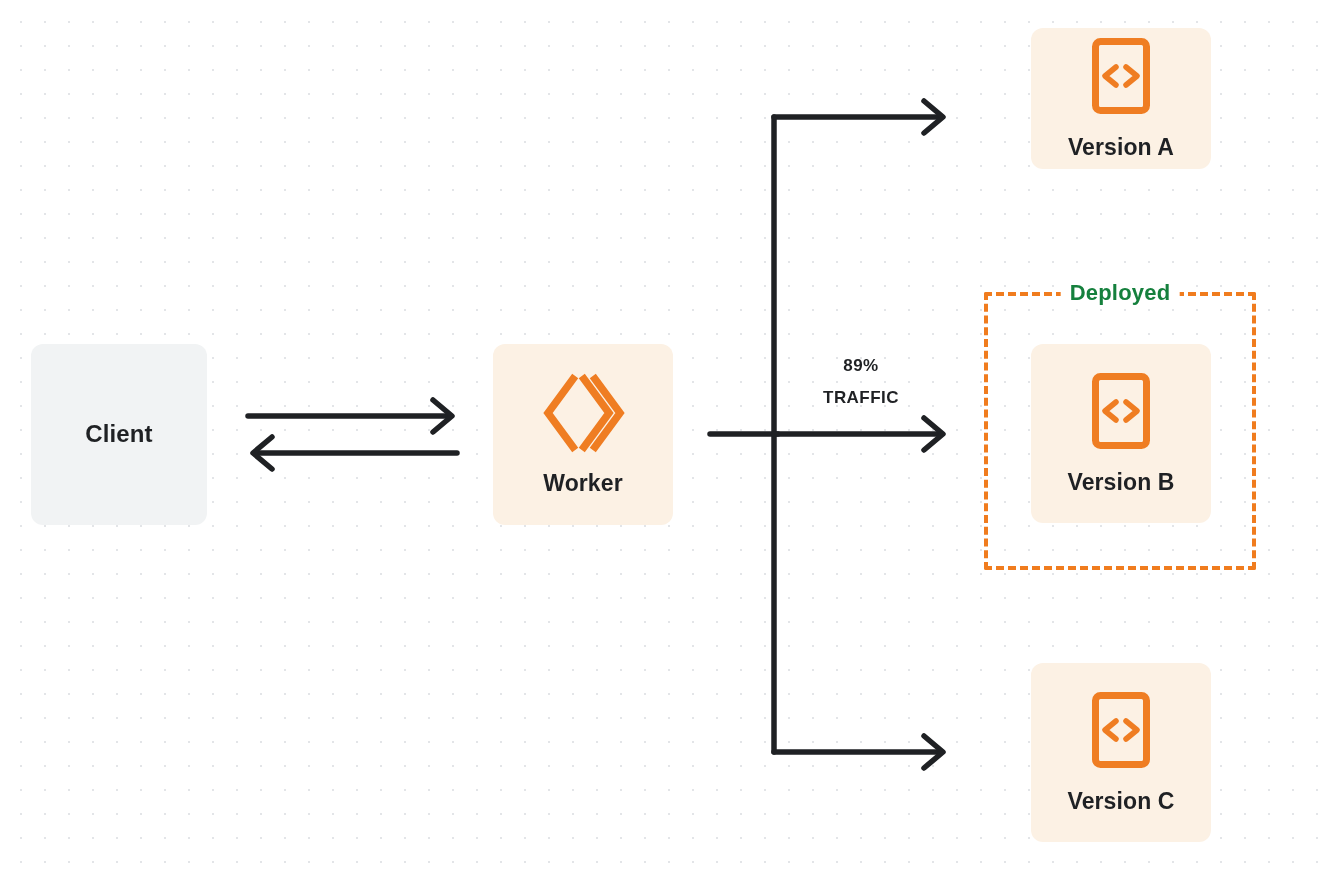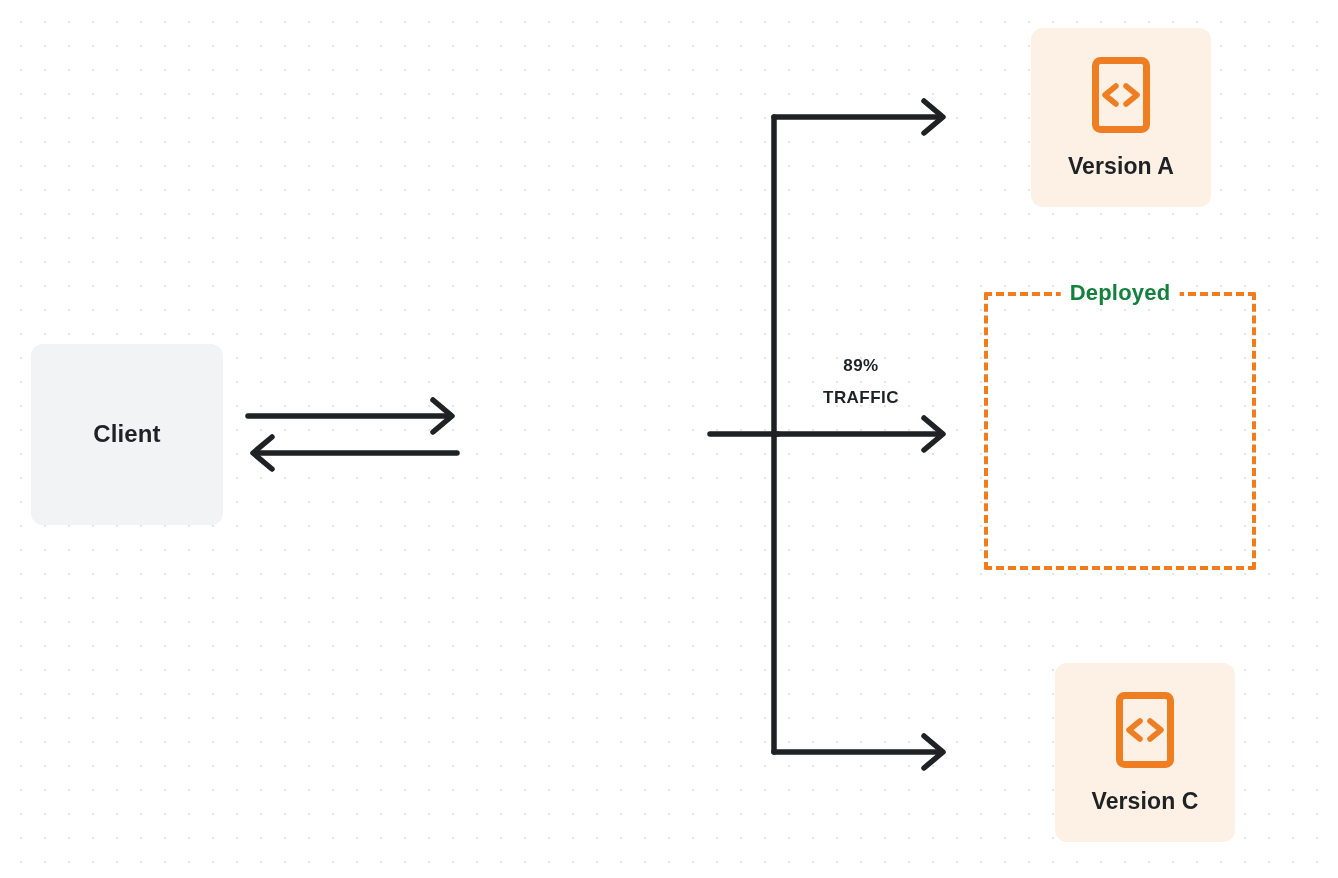--- a/index.html
+++ b/index.html
@@ -52,25 +52,25 @@
     letter-spacing: .1px;
     line-height: 1.1;
     text-align: center;
   }
 
   .node-label-big {
     font-size: 24px;
   }
 
   
-  #client-node   { left: 31px;   top: 344px; width: 192px; height: 181px; }
+  #client-node   { left: 31px;   top: 344px; width: 176px; height: 181px; }
   #worker-node   { left: 493px;  top: 344px; width: 180px; height: 181px; }
-  #version-a-node{ left: 1031px; top: 28px;  width: 180px; height: 179px; }
+  #version-a-node{ left: 1031px; top: 28px;  width: 180px; height: 141px; }
   #version-b-node{ left: 1031px; top: 344px; width: 180px; height: 179px; }
-  #version-c-node{ left: 1031px; top: 663px; width: 180px; height: 179px; margin-left: 24px; }
+  #version-c-node{ left: 1031px; top: 663px; width: 180px; height: 179px; }
 
   
   .worker-logo {
     width: 86px;
     height: 80px;
     margin-bottom: 18px;
   }
 
   
   .code-icon {
@@ -170,36 +170,56 @@
         <path d="M774,752 L941,752"></path>
         <path d="M924,736 L943,752 L924,768"></path>
       </g>
     </g>
   </svg>
 
   <div class="node node-client" id="client-node">
     <div class="node-label node-label-big">Client</div>
   </div>
 
+  <div class="node node-warm" id="worker-node">
+    <svg class="worker-logo" viewBox="0 0 86 80" xmlns="http://www.w3.org/2000/svg">
+      <g fill="none" stroke="#ef7d22" stroke-width="7.5" stroke-linecap="square" stroke-linejoin="miter">
+        <polyline points="33,6 8,40 33,74"></polyline>
+        <polyline points="44,6 69,40 44,74"></polyline>
+        <polyline points="55,6 80,40 55,74"></polyline>
+      </g>
+    </svg>
+    <div class="node-label">Worker</div>
+  </div>
 
   <div class="node node-warm" id="version-a-node">
     <svg class="code-icon" viewBox="0 0 60 78" xmlns="http://www.w3.org/2000/svg">
       <rect x="4.5" y="4.5" width="51" height="69" rx="5" ry="5" fill="none" stroke="#ef7d22" stroke-width="7"></rect>
       <g fill="none" stroke="#ef7d22" stroke-width="5.5" stroke-linecap="round" stroke-linejoin="round">
         <polyline points="25,30 14,39 25,48"></polyline>
         <polyline points="35,30 46,39 35,48"></polyline>
       </g>
     </svg>
     <div class="node-label">Version A</div>
   </div>
 
   <div id="deployed-group">
     <div id="deployed-label">Deployed</div>
   </div>
 
+  <div class="node node-warm" id="version-b-node">
+    <svg class="code-icon" viewBox="0 0 60 78" xmlns="http://www.w3.org/2000/svg">
+      <rect x="4.5" y="4.5" width="51" height="69" rx="5" ry="5" fill="none" stroke="#ef7d22" stroke-width="7"></rect>
+      <g fill="none" stroke="#ef7d22" stroke-width="5.5" stroke-linecap="round" stroke-linejoin="round">
+        <polyline points="25,30 14,39 25,48"></polyline>
+        <polyline points="35,30 46,39 35,48"></polyline>
+      </g>
+    </svg>
+    <div class="node-label">Version B</div>
+  </div>
 
   <div class="node node-warm" id="version-c-node">
     <svg class="code-icon" viewBox="0 0 60 78" xmlns="http://www.w3.org/2000/svg">
       <rect x="4.5" y="4.5" width="51" height="69" rx="5" ry="5" fill="none" stroke="#ef7d22" stroke-width="7"></rect>
       <g fill="none" stroke="#ef7d22" stroke-width="5.5" stroke-linecap="round" stroke-linejoin="round">
         <polyline points="25,30 14,39 25,48"></polyline>
         <polyline points="35,30 46,39 35,48"></polyline>
       </g>
     </svg>
     <div class="node-label">Version C</div>

